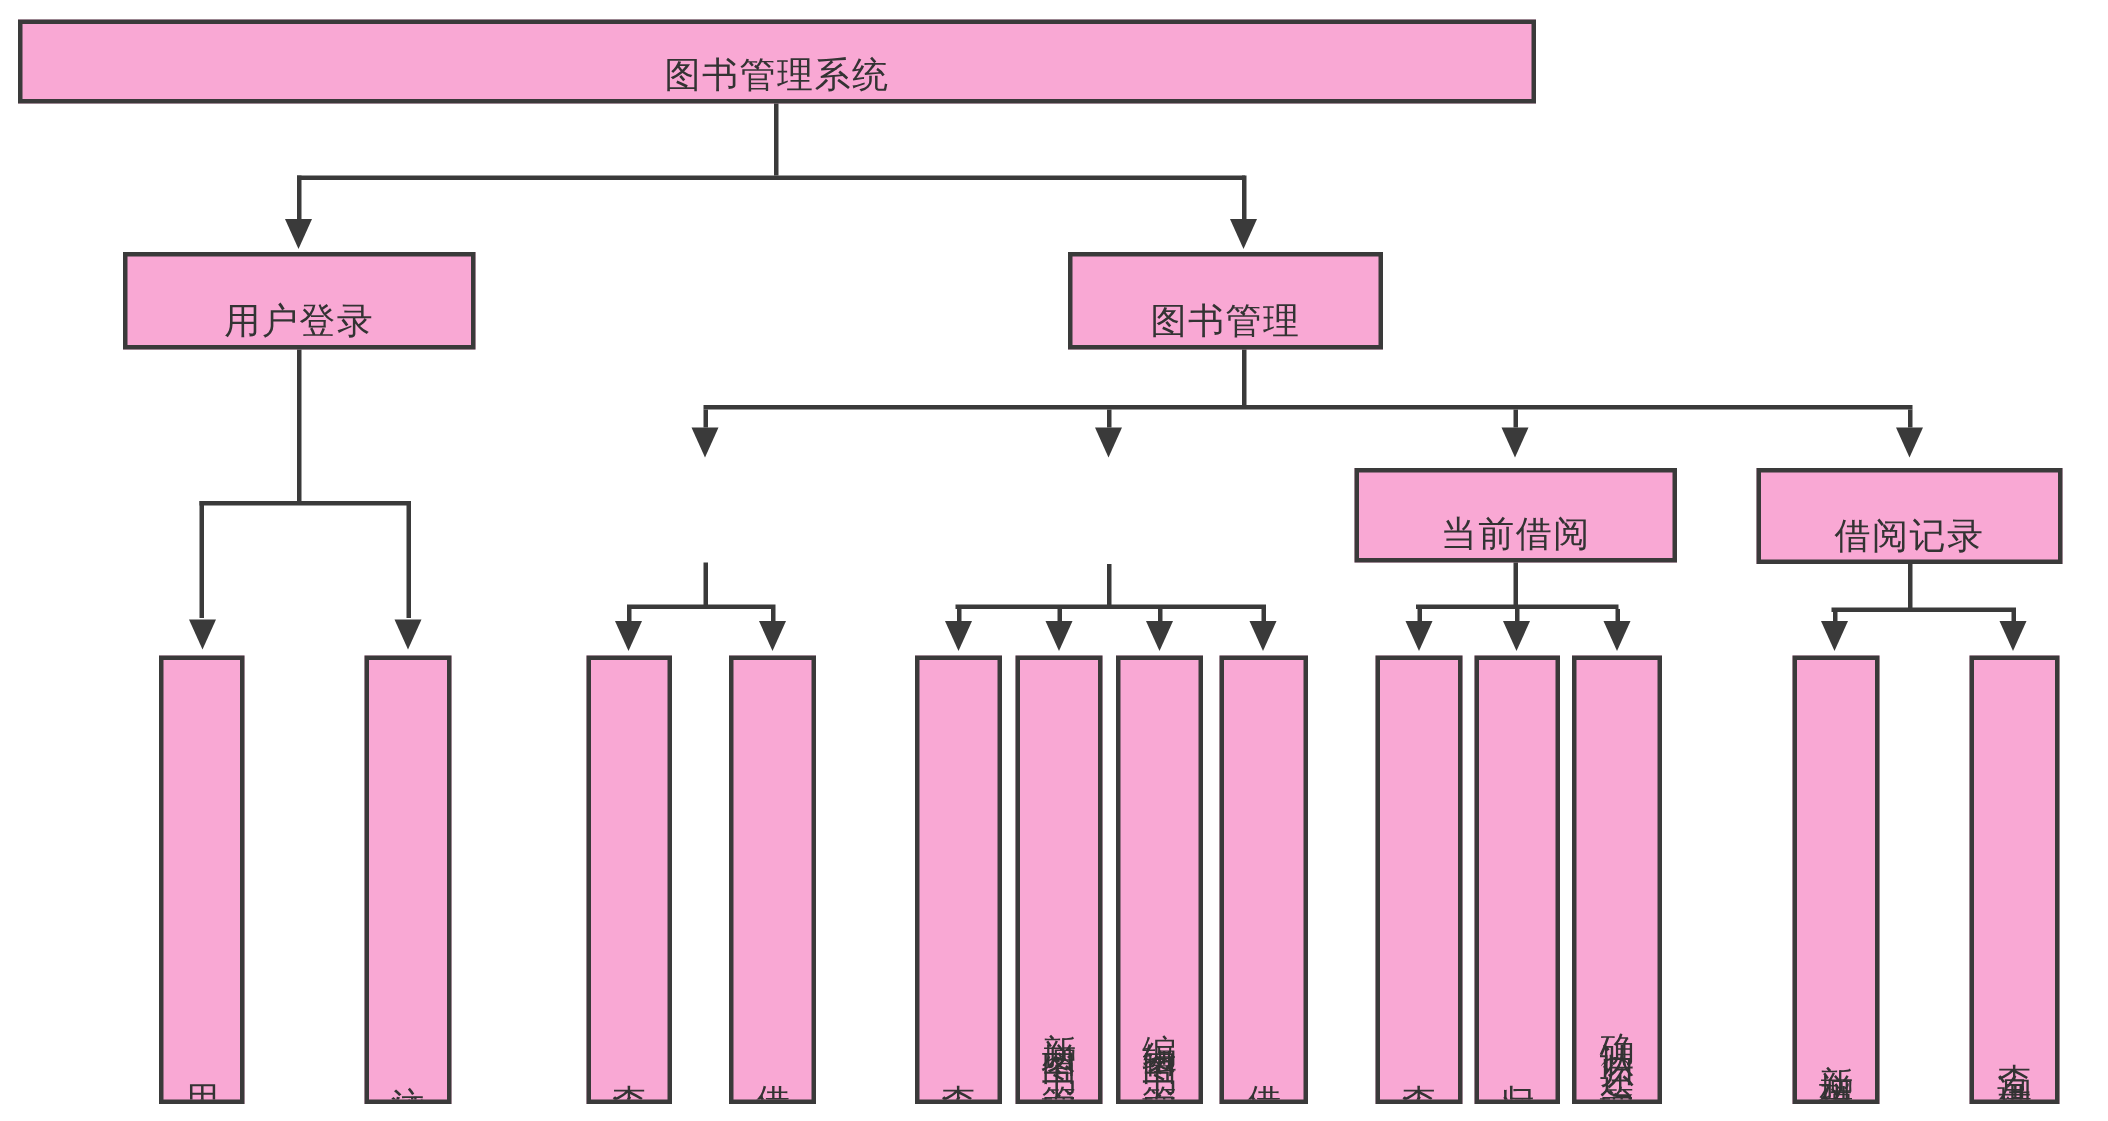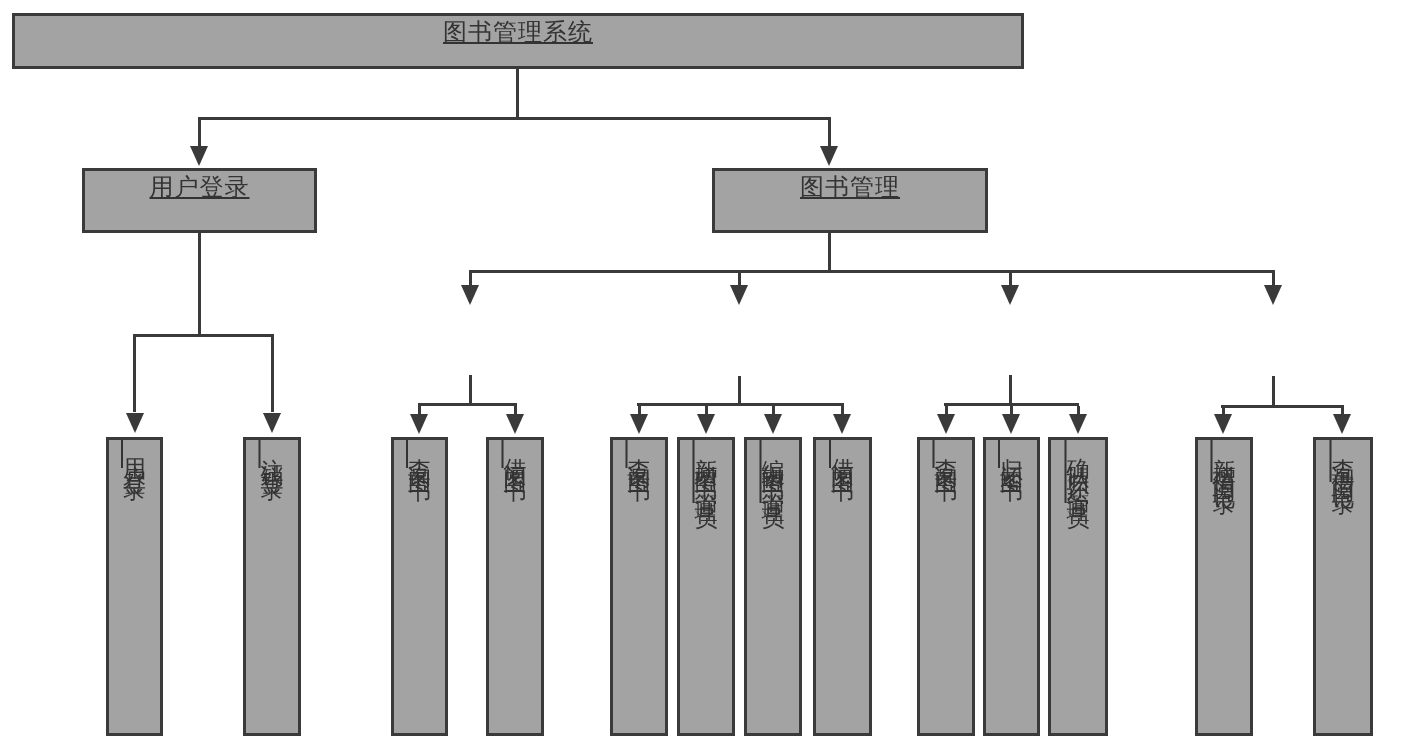--- a/index.html
+++ b/index.html
@@ -8,26 +8,25 @@
     width: 1405px;
     height: 747px;
     background: #ffffff;
     font-family: "Liberation Sans", sans-serif;
     overflow: hidden;
   }
   .box {
     position: absolute;
     box-sizing: border-box;
     border: 3px solid #3a3a3a;
-    background: #a3a3a3;
+    background: #f9a8d4;
     display: flex;
-    align-items: flex-start;
+    align-items: flex-end;
     justify-content: center;
     color: #333333;
-    text-decoration: underline;
   }
   .h-box { font-size: 24px; letter-spacing: 1px; white-space: nowrap; }
   .v-box { overflow: hidden; }
   .v-label {
     writing-mode: vertical-rl;
     text-orientation: mixed;
     font-size: 23px;
     letter-spacing: 7px;
     line-height: 1;
     color: #333333;
@@ -68,21 +67,21 @@
   <div class="line" style="left:516px; top:69px; width:3px; height:48px;"></div>
   <div class="line" style="left:198px; top:117px; width:632px; height:3px;"></div>
   <div class="line" style="left:198px; top:117px; width:3px; height:29px;"></div>
   <div class="arrow" style="left:190px; top:146px;"></div>
   <div class="line" style="left:828px; top:117px; width:3px; height:29px;"></div>
   <div class="arrow" style="left:820px; top:146px;"></div>
 
   <div class="box h-box" style="left:82px; top:168px; width:235px; height:65px;">
     <span>用户登录</span>
   </div>
-  <div class="box h-box" style="left:712px; top:168px; width:276px; height:65px;">
+  <div class="box h-box" style="left:712px; top:168px; width:210px; height:65px;">
     <span>图书管理</span>
   </div>
 
   <div class="line" style="left:198px; top:233px; width:3px; height:103px;"></div>
   <div class="line" style="left:133px; top:334px; width:141px; height:3px;"></div>
   <div class="line" style="left:133px; top:334px; width:3px; height:78px;"></div>
   <div class="arrow" style="left:126px; top:413px;"></div>
   <div class="line" style="left:271px; top:334px; width:3px; height:78px;"></div>
   <div class="arrow" style="left:263px; top:413px;"></div>
 
@@ -90,20 +89,26 @@
   <div class="line" style="left:469px; top:270px; width:806px; height:3px;"></div>
   <div class="line" style="left:469px; top:273px; width:3px; height:12px;"></div>
   <div class="arrow" style="left:461px; top:285px;"></div>
   <div class="line" style="left:738px; top:273px; width:3px; height:12px;"></div>
   <div class="arrow" style="left:730px; top:285px;"></div>
   <div class="line" style="left:1009px; top:273px; width:3px; height:12px;"></div>
   <div class="arrow" style="left:1001px; top:285px;"></div>
   <div class="line" style="left:1272px; top:273px; width:3px; height:12px;"></div>
   <div class="arrow" style="left:1264px; top:285px;"></div>
 
+  <div class="box h-box" style="left:903px; top:312px; width:215px; height:63px;">
+    <span>当前借阅</span>
+  </div>
+  <div class="box h-box" style="left:1171px; top:312px; width:204px; height:64px;">
+    <span>借阅记录</span>
+  </div>
 
   <div class="line" style="left:469px; top:375px; width:3px; height:29px;"></div>
   <div class="line" style="left:418px; top:403px; width:99px; height:3px;"></div>
   <div class="line" style="left:418px; top:406px; width:3px; height:8px;"></div>
   <div class="arrow" style="left:410px; top:414px;"></div>
   <div class="line" style="left:514px; top:406px; width:3px; height:8px;"></div>
   <div class="arrow" style="left:506px; top:414px;"></div>
 
   <div class="line" style="left:738px; top:376px; width:3px; height:28px;"></div>
   <div class="line" style="left:637px; top:403px; width:207px; height:3px;"></div>

